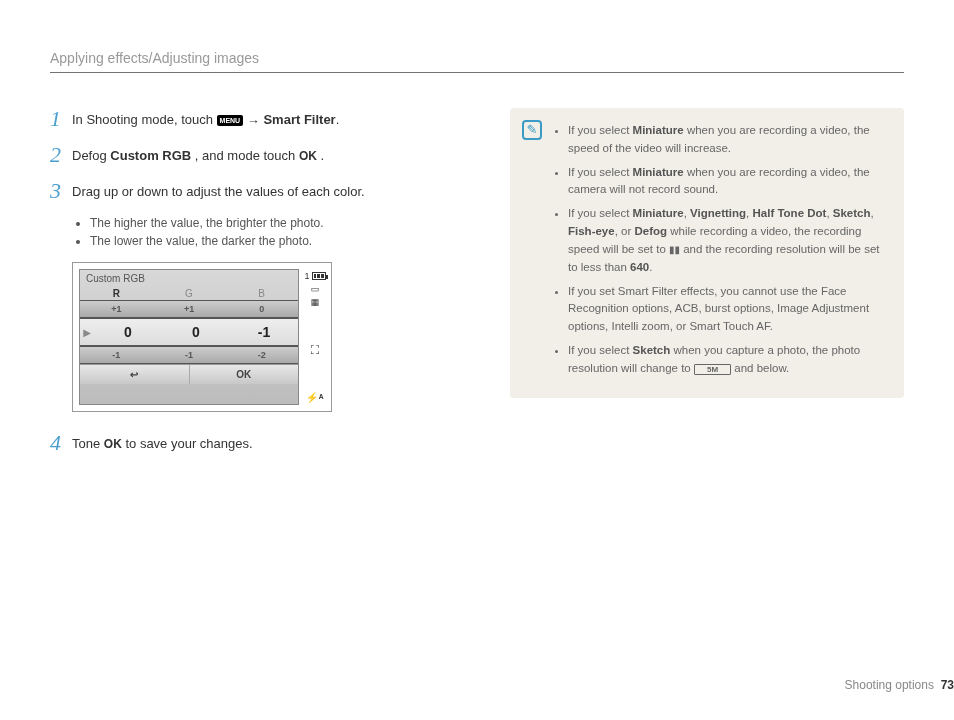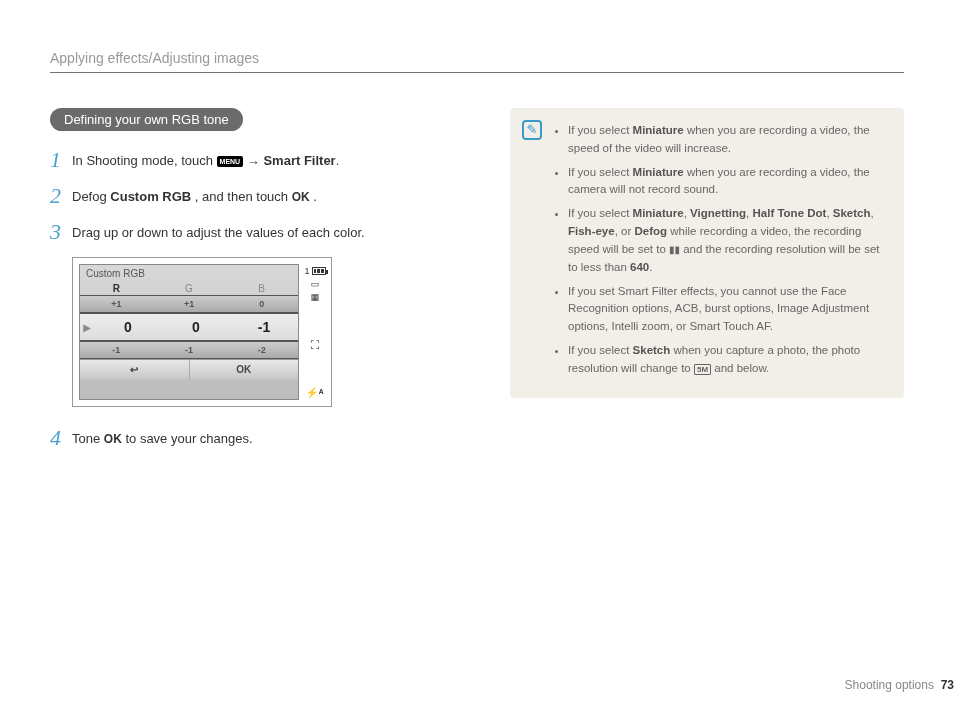--- a/index.html
+++ b/index.html
@@ -122,68 +122,71 @@
     border: 2px solid #3b9bc6;
     border-radius: 4px;
     color: #3b9bc6;
     display:flex; align-items:center; justify-content:center;
     font-size: 13px;
   }
   .note-box ul { list-style: disc; margin-left: 14px; }
   .note-box li { margin-bottom: 6px; }
   .note-box .bold { color:#555;text-align:center; }
   .inline-icon { display:inline-block; font-size:10px; vertical-align:middle; }
-  .res-icon { display:inline-block; border:1px solid #666; font-size:8px; padding:0 2px; border-radius:1px; font-weight:bold; line-height:1.2; }
+  .res-icon { display:inline-block; border:1px solid #666; font-size:8px; padding:0 12px; border-radius:1px; font-weight:bold; line-height:1.2; }
 
   
   .footer {
     position:absolute;
     bottom: 28px;
     left:0; right:0;
     text-align:right;
     font-size: 12px;
     color:#888;
   }
   .footer .pg { color:#333; font-weight:bold; }
 </style>
 </head>
 <body>
 
 <div class="header">Applying effects/Adjusting images</div>
 
 <div class="columns">
   <div class="left-col">
 
-    <div class="pill">Defining your own RGB tone</div>
 
     <div class="step">
       <div class="step-num">1</div>
       <div class="step-body">
         <span>In Shooting mode, touch </span>
         <span class="menu-icon">MENU</span>
         <span> → </span>
         <span class="bold">Smart Filter</span><span>.</span>
       </div>
     </div>
 
     <div class="step">
       <div class="step-num">2</div>
       <div class="step-body">
         <span>Defog </span>
         <span class="bold">Custom RGB</span>
-        <span>, and then touch </span>
+        <span>, and mode touch </span>
         <span class="ok-icon">OK</span><span> .</span>
       </div>
     </div>
 
     <div class="step">
       <div class="step-num">3</div>
       <div class="step-body">Drag up or down to adjust the values of each color.</div>
     </div>
 
+    <ul class="sub-bullets">
+      <li>The higher the value, the brighter the photo.</li>
+      <li>The lower the value, the darker the photo.</li>
+    </ul>
 
     
     <div class="camera-frame">
       <div class="rgb-panel">
         <div class="rgb-title">Custom RGB</div>
         <div class="rgb-headers">
           <div class="active">R</div>
           <div>G</div>
           <div>B</div>
         </div>

